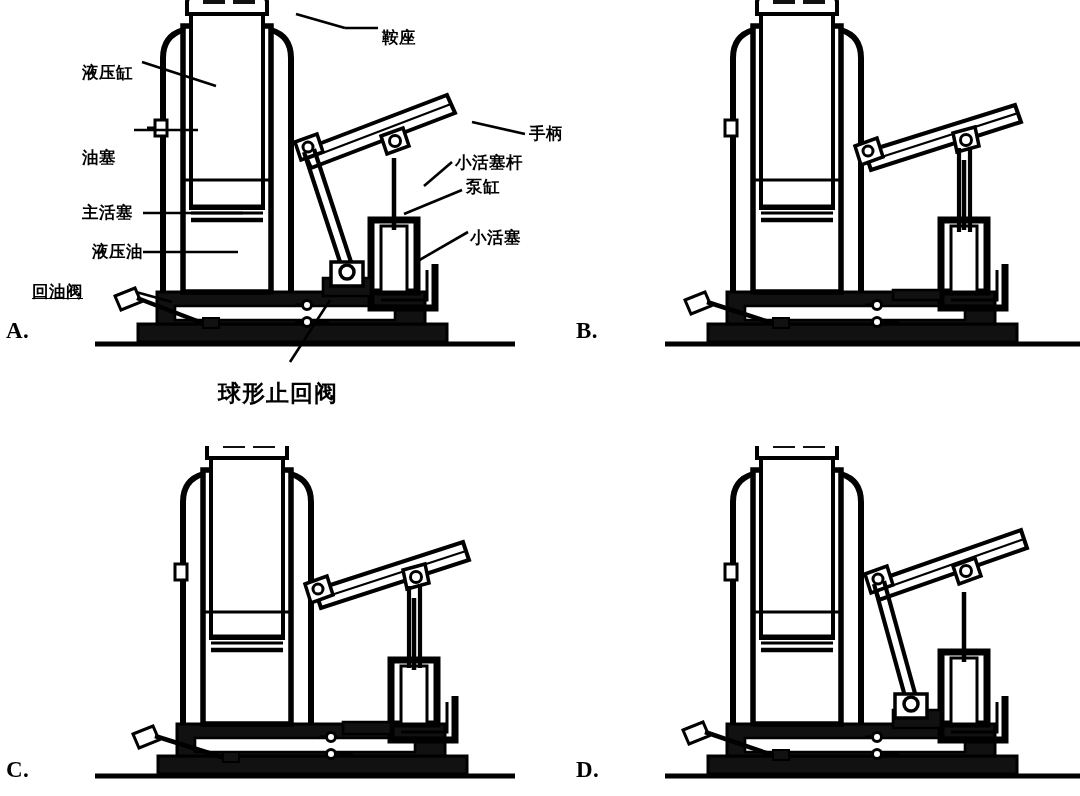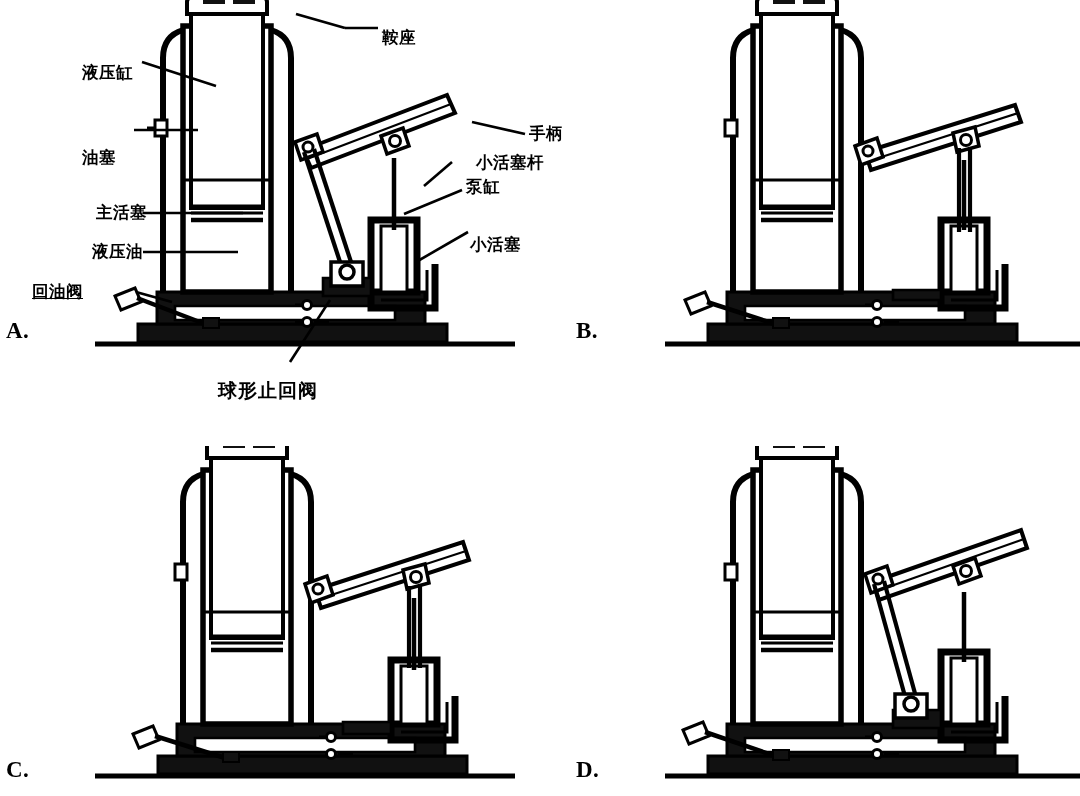--- a/index.html
+++ b/index.html
@@ -23,21 +23,21 @@
   }
   .lbl{
     position:absolute;
     font-family:"DejaVu Sans",sans-serif;
     font-weight:bold;
     font-size:16.5px;
     color:#000;
     white-space:nowrap;
     letter-spacing:0.5px;
   }
-  .lbl.big{font-size:19px;letter-spacing:1px;text-align:center;}
+  .lbl.big{font-size:23px;letter-spacing:1px;text-align:center;}
 </style>
 </head>
 <body>
 
 <div id="sheet">
 
   <div class="panel" style="left:95px;top:0px;">
     <svg width="420" height="350" viewBox="0 0 420 350">
       <g fill="none" stroke="#000" stroke-width="3.2" stroke-linejoin="miter">
 
@@ -326,29 +326,29 @@
       <line x1="290" y1="362" x2="330" y2="300"></line>
     </g>
   </svg>
 
   <div class="lbl" style="left:382px;top:27px;">鞍座</div>
 
   <div class="lbl" style="left:82px;top:62px;">液压缸</div>
 
   <div class="lbl" style="left:82px;top:119px;margin-top:28px;">油塞</div>
 
-  <div class="lbl" style="left:96px;top:202px;">主活塞</div>
+  <div class="lbl" style="left:82px;top:202px;">主活塞</div>
 
   <div class="lbl" style="left:92px;top:241px;">液压油</div>
 
   <div class="lbl" style="left:32px;top:281px;text-decoration:underline;">回油阀</div>
 
   <div class="lbl" style="left:529px;top:123px;">手柄</div>
 
-  <div class="lbl" style="left:476px;top:152px;">小活塞杆</div>
+  <div class="lbl" style="left:455px;top:152px;">小活塞杆</div>
 
   <div class="lbl" style="left:466px;top:176px;">泵缸</div>
 
-  <div class="lbl" style="left:470px;top:234px;">小活塞</div>
+  <div class="lbl" style="left:470px;top:227px;">小活塞</div>
 
   <div class="lbl big" style="left:218px;top:378px;">球形止回阀</div>
 
 </div>
 
 </body></html>

